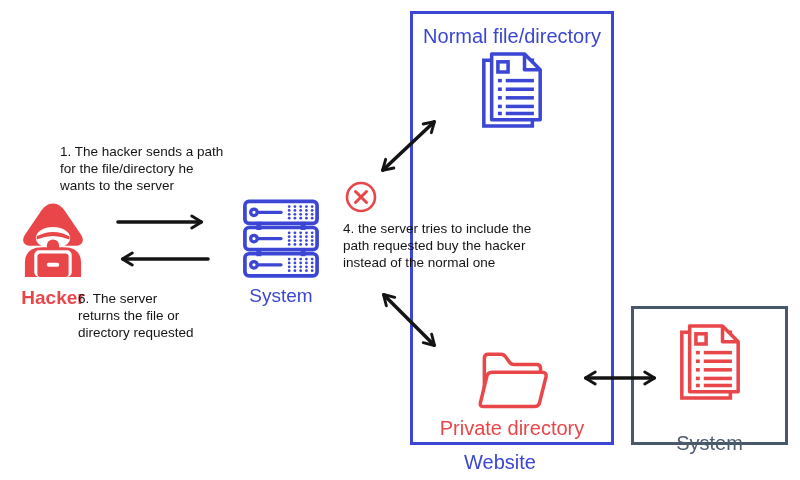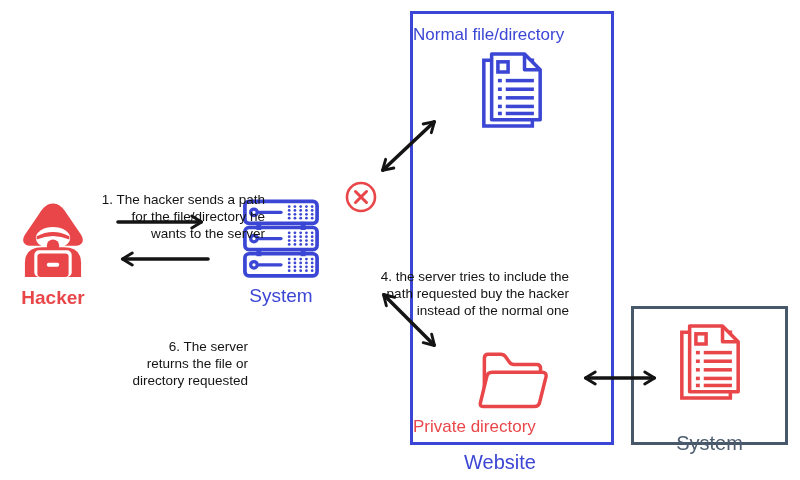--- a/index.html
+++ b/index.html
@@ -5,26 +5,26 @@
   :root{
     --red:#e9464a; --blue:#3b46d4; --slate:#47586b; --ink:#141414;
   }
   html,body{margin:0;padding:0;}
   body{
     width:800px;height:480px;position:relative;background:#ffffff;
     font-family:"Liberation Sans", sans-serif;color:var(--ink);overflow:hidden;
   }
   .abs{position:absolute;}
   .step{
-    font-size:13.5px;line-height:17px;text-align:right;white-space:pre-line;
-    color:var(--ink);z-index:6;margin-top:48px;
+    font-size:13.5px;line-height:17px;text-align:left;white-space:pre-line;
+    color:var(--ink);z-index:6;
   }
   .actor-label{font-size:19px;text-align:center;z-index:2;}
   .caption{font-size:20px;text-align:center;z-index:2;}
-  .item-label{font-size:17px;text-align:left;position:absolute;left:0;right:0;}
+  .item-label{font-size:20px;text-align:center;position:absolute;left:0;right:0;}
   .red-t{color:var(--red);}
   .blue-t{color:var(--blue);}
   .slate-t{color:#4d5c6e;}
   #website-box{
     left:410px;top:11px;width:198px;height:428px;
     border:3px solid var(--blue);background:transparent;z-index:1;
   }
   #system-box{
     left:631px;top:306px;width:151px;height:133px;
     border:3px solid var(--slate);background:#ffffff;z-index:2;

